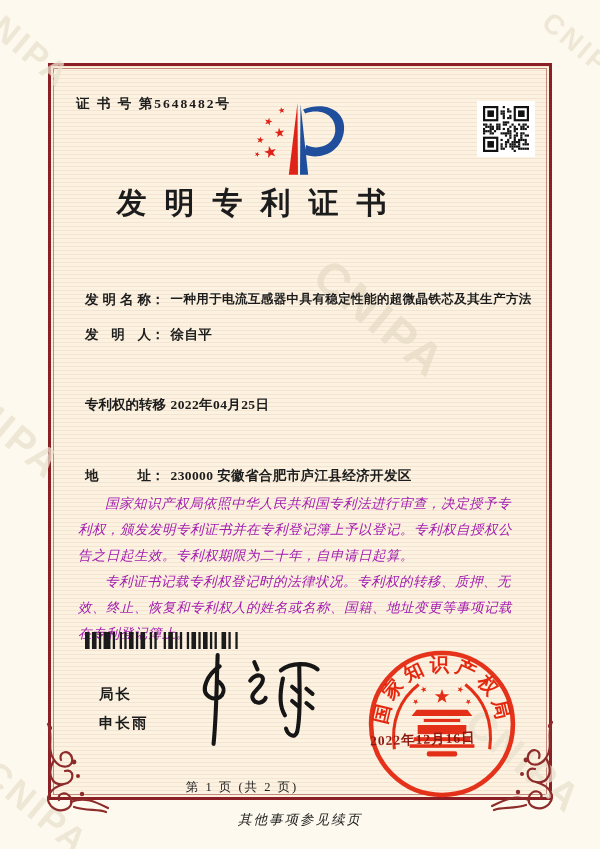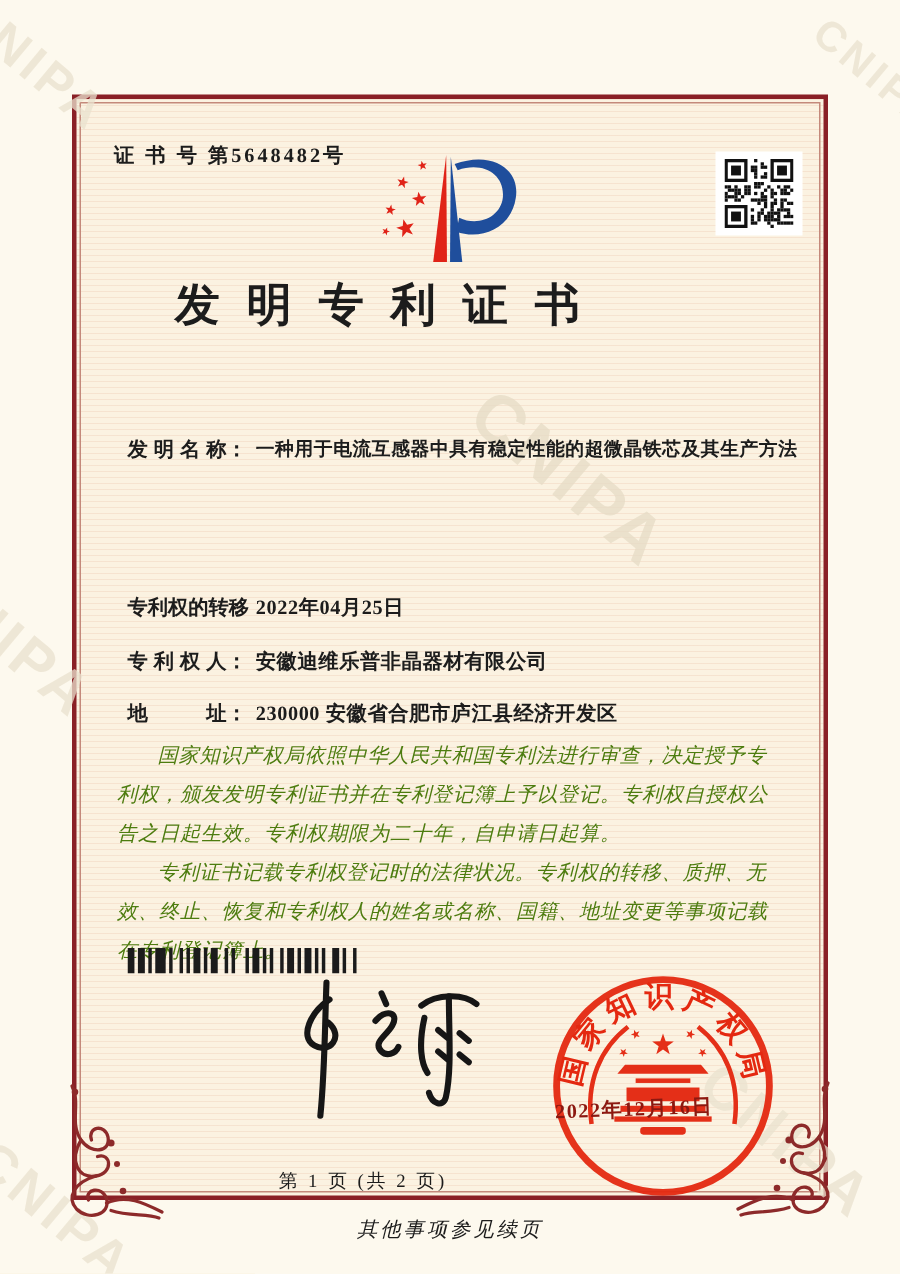--- a/index.html
+++ b/index.html
@@ -35,21 +35,21 @@
   .title{
     position:absolute;left:0;top:183px;width:485px;text-align:center;
     font-size:30px;font-weight:bold;letter-spacing:18px;padding-left:36px;box-sizing:border-box;
   }
   .row{position:absolute;left:85px;white-space:nowrap;font-size:13.5px;font-weight:bold;margin-top:36px;}
   .row .lbl{display:inline-block;width:66px;text-align:justify;text-align-last:justify;vertical-align:top;}
   .row .col{display:inline-block;vertical-align:top;}
   .row .val{display:inline-block;margin-left:6px;vertical-align:top;letter-spacing:.4px;}
   .row .val.long{font-size:12.5px;}
   .pair2{position:absolute;left:303px;top:0;}
-  .paras{position:absolute;left:78px;top:491px;width:446px;font-size:13.5px;line-height:26px;font-style:italic;color:#4d7c0f;}
+  .paras{position:absolute;left:78px;top:491px;width:446px;font-size:13.5px;line-height:26px;font-style:italic;color:#a21caf;}
   .paras p{margin:0;text-indent:2em;letter-spacing:.5px;}
   .barcode{position:absolute;left:85px;top:632px;width:155px;height:17px;}
   .signer{position:absolute;left:99px;top:685px;font-family:"Liberation Sans","DejaVu Sans",sans-serif;font-weight:bold;font-size:14.5px;letter-spacing:2px;}
   .signer div{margin-bottom:10px;}
   .signature{position:absolute;left:186px;top:650px;width:150px;height:102px;}
   .ornament{position:absolute;width:72px;height:96px;z-index:4;pointer-events:none;}
   .ornament.left{left:38px;top:718px;}
   .ornament.right{left:490px;top:716px;transform:scaleX(-1);}
   .seal{position:absolute;left:366px;top:648px;width:152px;height:152px;z-index:5;}
   .seal-date{
@@ -229,25 +229,25 @@
         <rect x="2.2" y="33" width="11" height="11" fill="#fff"></rect>
         <rect x="4.4" y="35.2" width="6.6000000000000005" height="6.6000000000000005" fill="#111"></rect>
       </svg>
   </div>
 
   <div class="title">发明专利证书</div>
 
   <div class="row" style="top:255px;">
     <span class="lbl">发明名称</span><span class="col">：</span><span class="val long">一种用于电流互感器中具有稳定性能的超微晶铁芯及其生产方法</span>
   </div>
+  <div class="row" style="top:290px;">
+    <span class="lbl">发明人</span><span class="col">：</span><span class="val">徐自平</span>
+  </div>
   <div class="row" style="top:360px;">
     <span class="lbl">专利权的转移</span><span class="col">：</span><span class="val">2022年04月25日</span>
-  </div>
-  <div class="row" style="top:396px;">
-    <span class="lbl">专利权人</span><span class="col">：</span><span class="val">安徽迪维乐普非晶器材有限公司</span>
   </div>
   <div class="row" style="top:431px;">
     <span class="lbl">地址</span><span class="col">：</span><span class="val">230000 安徽省合肥市庐江县经济开发区</span>
   </div>
 
   <div class="paras">
     <p>国家知识产权局依照中华人民共和国专利法进行审查，决定授予专利权，颁发发明专利证书并在专利登记簿上予以登记。专利权自授权公告之日起生效。专利权期限为二十年，自申请日起算。</p>
     <p>专利证书记载专利权登记时的法律状况。专利权的转移、质押、无效、终止、恢复和专利权人的姓名或名称、国籍、地址变更等事项记载在专利登记簿上。</p>
   </div>
 
@@ -272,20 +272,24 @@
       <rect x="106.42" y="0" width="4.63" height="17" fill="#1b1b1b"></rect>
       <rect x="113.36" y="0" width="2.31" height="17" fill="#1b1b1b"></rect>
       <rect x="117.99" y="0" width="4.63" height="17" fill="#1b1b1b"></rect>
       <rect x="124.93" y="0" width="2.31" height="17" fill="#1b1b1b"></rect>
       <rect x="129.55" y="0" width="2.31" height="17" fill="#1b1b1b"></rect>
       <rect x="136.49" y="0" width="4.63" height="17" fill="#1b1b1b"></rect>
       <rect x="143.43" y="0" width="2.31" height="17" fill="#1b1b1b"></rect>
       <rect x="150.37" y="0" width="2.31" height="17" fill="#1b1b1b"></rect>
     </svg>
 
+  <div class="signer">
+    <div>局长</div>
+    <div>申长雨</div>
+  </div>
 
   <svg class="signature" viewBox="0 0 145 100">
     <g stroke="#161616" stroke-width="4" fill="none" stroke-linecap="round" stroke-linejoin="round">
       <path d="M32,16 C20,24 12,40 22,46 C32,52 42,40 31,31"></path>
       <path d="M30,5 C29,30 29,62 26,92"></path>
       <path d="M62,30 C68,22 78,24 73,33 C69,40 60,44 66,50 C69,53 75,52 77,47"></path>
       <path d="M66,12 L69,19"></path>
       <path d="M92,20 C102,12 120,12 128,19"></path>
       <path d="M110,14 C110,38 112,62 108,80 C106,87 99,84 97,77"></path>
       <path d="M94,28 C90,46 92,58 96,64"></path>

